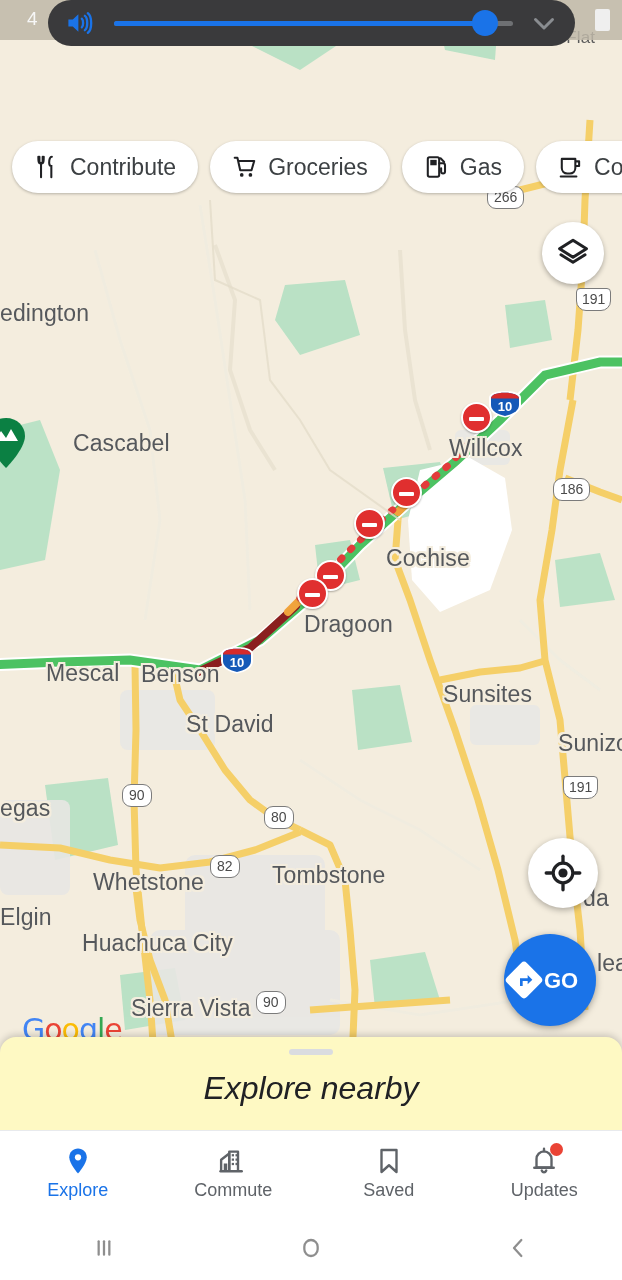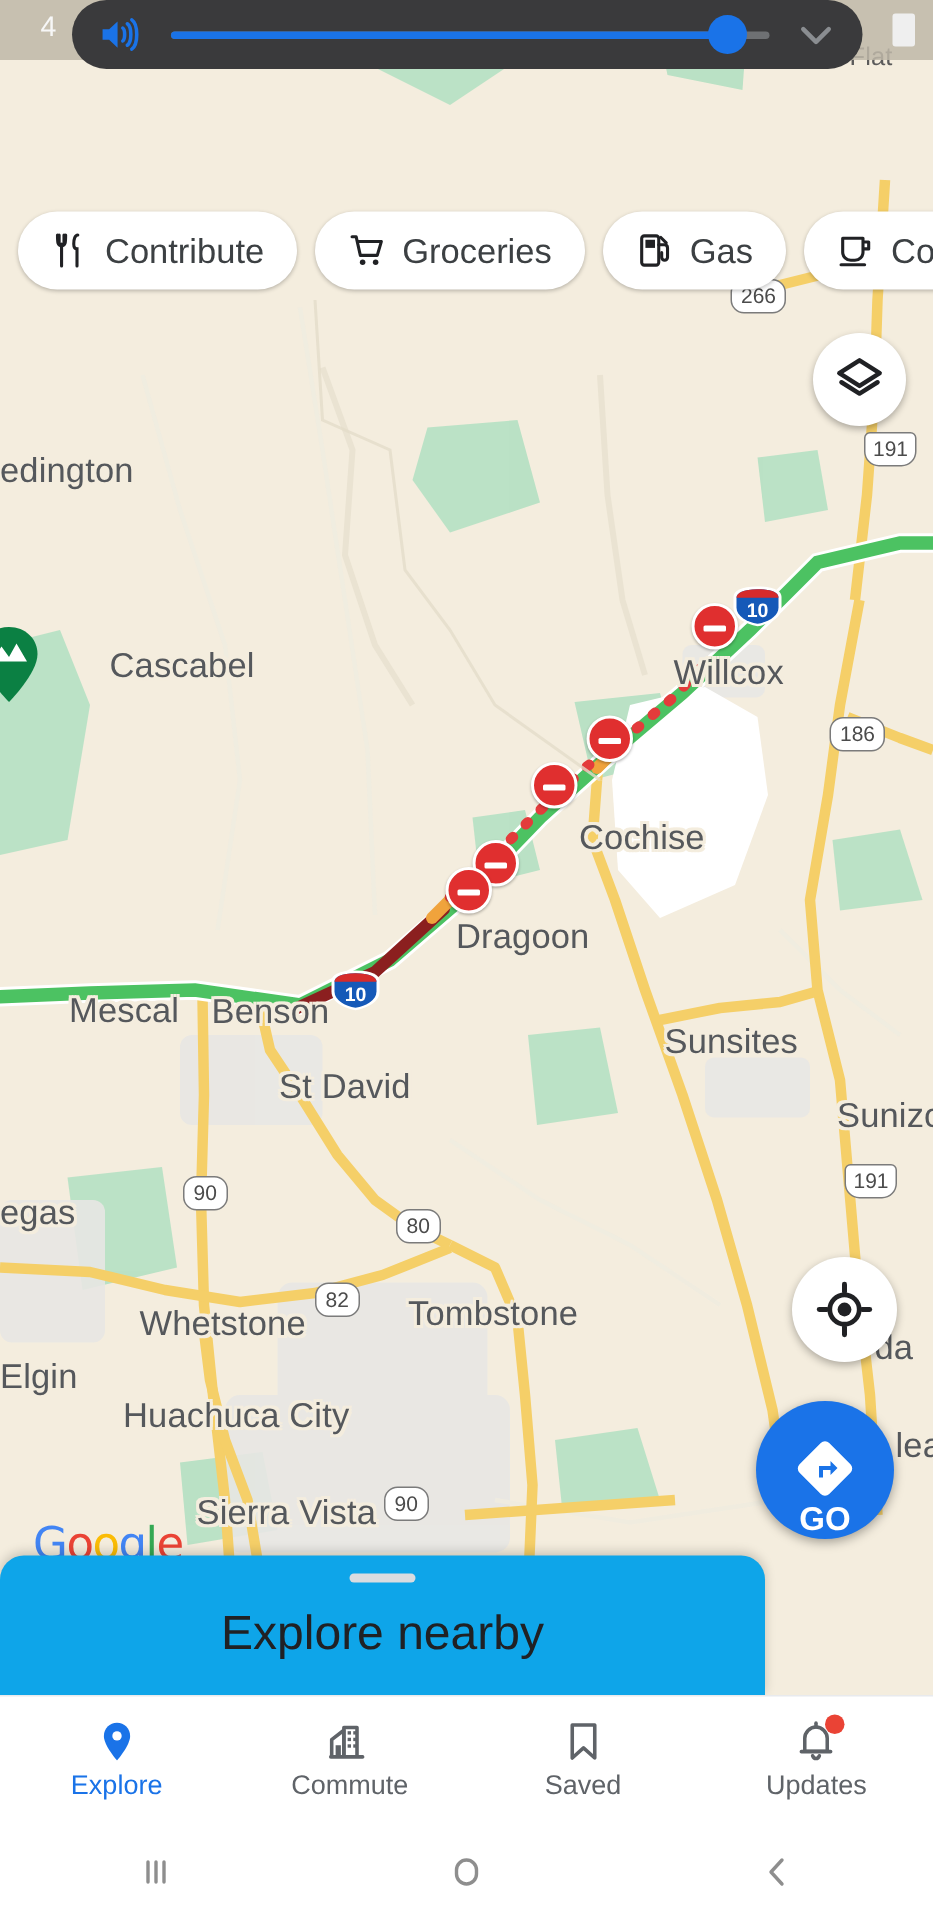--- a/index.html
+++ b/index.html
@@ -117,40 +117,41 @@
   #mylocation-btn {
     position: absolute; top: 838px; right: 24px; width: 70px; height: 70px;
     border-radius: 50%; background: #fff; z-index: 14;
     box-shadow: 0 2px 6px rgba(0,0,0,.3);
     display: flex; align-items: center; justify-content: center;
   }
   #go-btn {
     position: absolute; top: 934px; right: 26px; width: 92px; height: 92px;
     border-radius: 50%; background: #1a73e8; z-index: 14;
     box-shadow: 0 2px 7px rgba(0,0,0,.35);
-    display: flex; flex-direction: column; align-items: center; justify-content: flex-end;
+    display: flex; align-items: center; justify-content: flex-start;
   }
   #go-label { color: #fff; font-size: 22px; font-weight: bold; margin-top: 1px; }
 
   #google-logo {
     position: absolute; left: 22px; bottom: 233px; z-index: 13;
     font-size: 30px; letter-spacing: -1px; font-family: "DejaVu Sans", sans-serif;
   }
   #google-logo span:nth-child(1) { color: #4285f4; }
   #google-logo span:nth-child(2) { color: #ea4335; }
   #google-logo span:nth-child(3) { color: #fbbc05; }
   #google-logo span:nth-child(4) { color: #4285f4; }
   #google-logo span:nth-child(5) { color: #34a853; }
   #google-logo span:nth-child(6) { color: #ea4335; }
 
   
   #sheet {
-    position: absolute; left: 0; bottom: 150px; width: 510px; height: 93px;
-    background: #0ea5e9; border-radius: 16px 16px 0 0; z-index: 16;
+    position: absolute; left: 0; bottom: 150px; width: 622px; height: 93px;
+    background: #fef9c3; border-radius: 16px 16px 0 0; z-index: 16;
     box-shadow: 0 -2px 7px rgba(0,0,0,.18);
+    font-style: italic;
   }
   #sheet-handle {
     position: absolute; top: 12px; left: 50%; margin-left: -22px;
     width: 44px; height: 6px; border-radius: 3px; background: #dadce0;
   }
   #sheet-title {
     position: absolute; top: 33px; width: 100%; text-align: center;
     font-size: 32px; color: #202124;
   }
 

